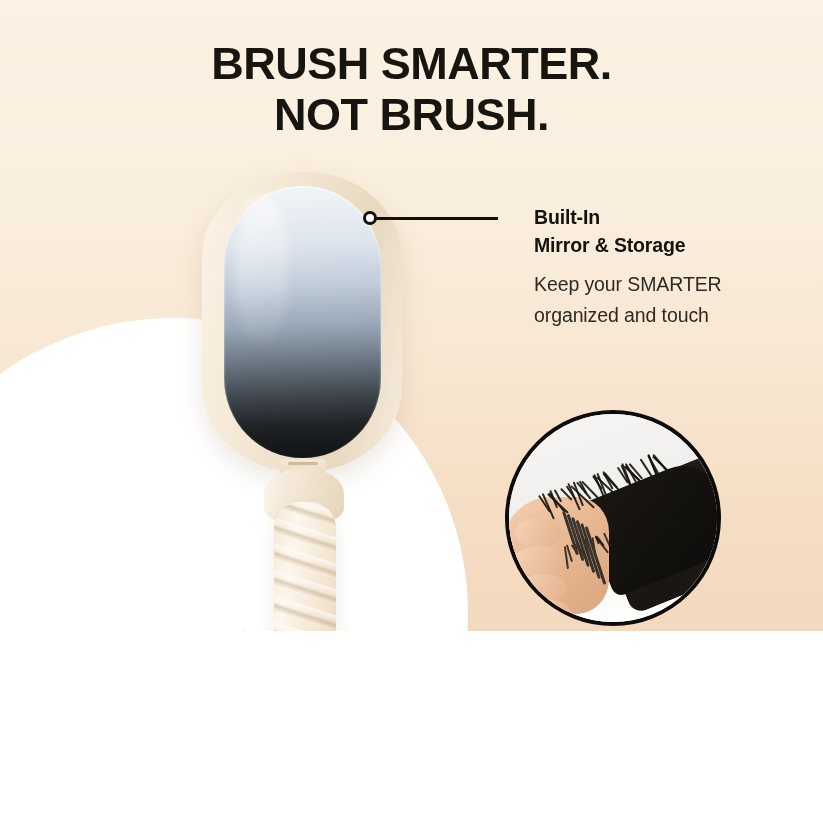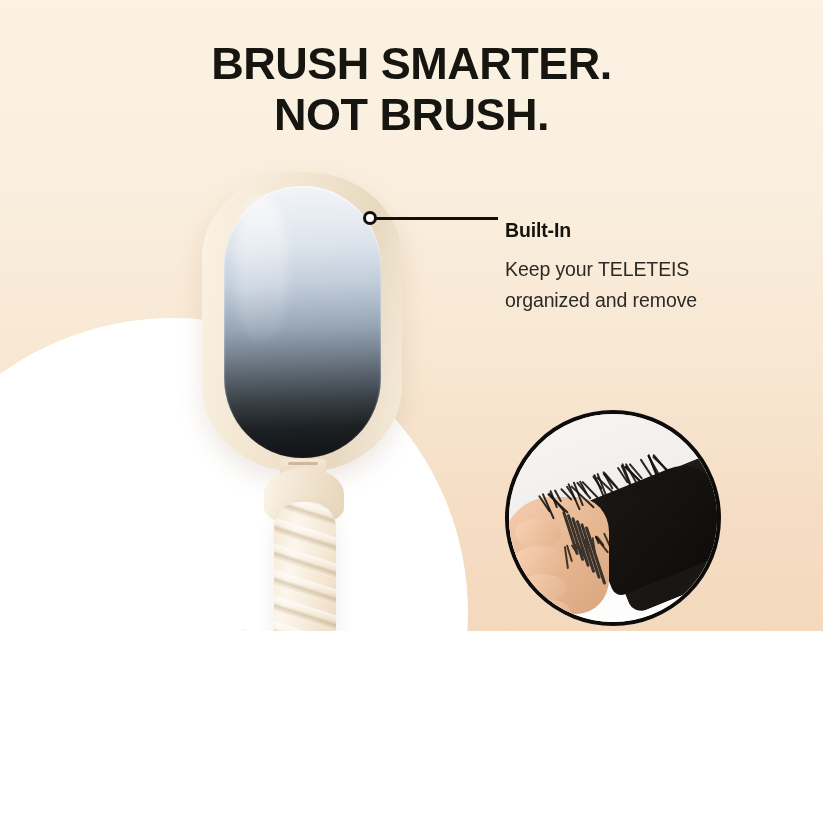--- a/index.html
+++ b/index.html
@@ -37,21 +37,21 @@
   .callout-dot{
     position:absolute;width:14px;height:14px;border-radius:50%;
     border:3.5px solid #100f0c;background:#ffffff;box-sizing:border-box;
   }
   .cl-top{left:375px;top:217px;width:123px;}
   .cd-top{left:363px;top:211px;}
   .cl-bot{left:256px;top:659px;width:241px;}
   .cd-bot{left:245px;top:653px;}
 
   
-  .feature{position:absolute;left:505px;width:268px;margin-top:13px;}
+  .feature{position:absolute;left:534px;width:268px;}
   .feature .title{
     color:#15130e;font-weight:bold;font-size:19.5px;line-height:28px;
     letter-spacing:-0.15px;
   }
   .feature .body{
     color:#2c2a25;font-size:19.5px;line-height:31px;margin-top:10px;
     letter-spacing:-0.1px;
   }
   .feature .body span{display:block;}
   #feature-top{top:203px;}
@@ -275,24 +275,25 @@
 
   <div class="callout-line cl-top"></div>
   <div class="callout-dot cd-top"></div>
 
   <div class="callout-line cl-bot"></div>
   <div class="callout-dot cd-bot"></div>
 
   <div class="feature" id="feature-top">
     <div class="title">
       <span>Built-In</span><br>
+      <span>Mirror &amp; Storage</span>
     </div>
     <div class="body">
-      <span>Keep your TELETEIS</span>
-      <span>organized and remove</span>
+      <span>Keep your SMARTER</span>
+      <span>organized and touch</span>
     </div>
   </div>
 
   <div class="inset">
     <div class="photo" id="photo">
       <div class="bg-wall"></div>
       <div class="bg-floor"></div>
       <div class="brush-body"></div>
       <div class="brush-pad"></div>
       <div class="hand"></div>

